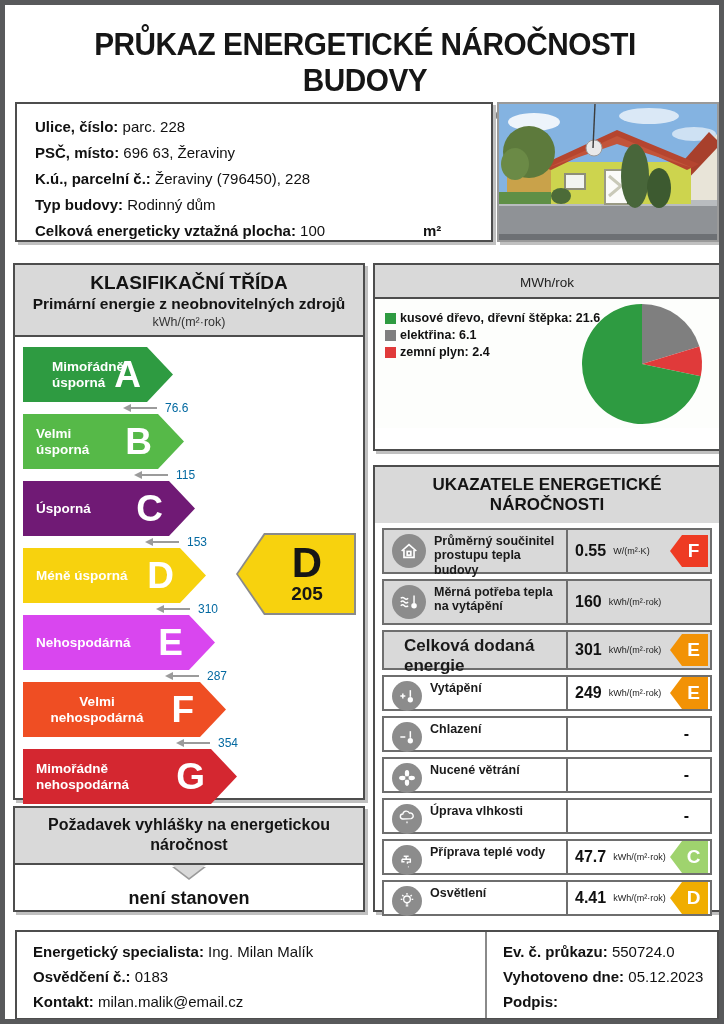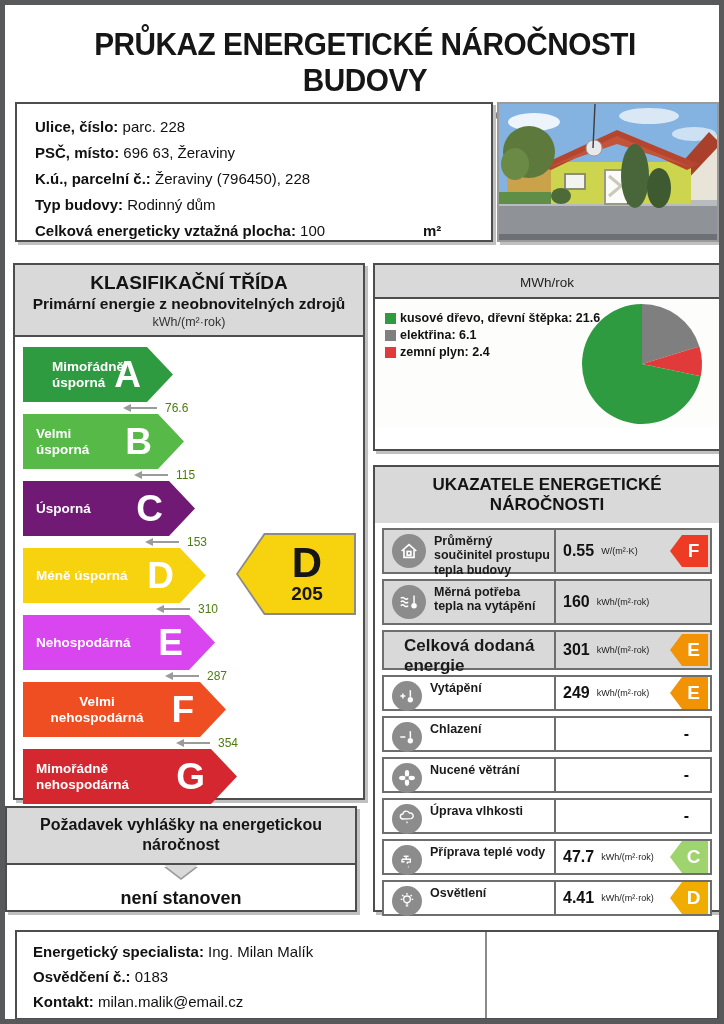--- a/index.html
+++ b/index.html
@@ -50,34 +50,34 @@
   .crow:nth-child(1) .th { margin-left:108px; }
   .crow:nth-child(2) .th { margin-left:119px; }
   .crow:nth-child(3) .th { margin-left:130px; }
   .crow:nth-child(4) .th { margin-left:141px; }
   .crow:nth-child(5) .th { margin-left:150px; }
   .crow:nth-child(6) .th { margin-left:161px; }
   .th-line { position:relative; width:26px; height:2px; background:#9b9b9b; margin-right:8px; }
   .th-line::before { content:''; position:absolute; left:-8px; top:-3px; width:0; height:0;
       border-top:4px solid transparent; border-bottom:4px solid transparent;
       border-right:8px solid #9b9b9b; }
-  .th-num { font-size:12px; color:#4d7c0f; }
+  .th-num { font-size:12px; color:#0369a1; }
 
   .marker { position:absolute; left:221px; top:196px; width:120px; height:82px;
             clip-path:polygon(0 50%, 28px 0, 100% 0, 100% 100%, 28px 100%);
             background:#8a8a8a; filter:drop-shadow(3px 3px 2px rgba(0,0,0,0.35)); }
   .marker .inner { position:absolute; left:2px; top:2px; right:2px; bottom:2px;
             clip-path:polygon(0 50%, 27px 0, 100% 0, 100% 100%, 27px 100%);
             display:flex; flex-direction:column; align-items:center; justify-content:center;
             padding-left:22px; }
   .marker .mletter { font-size:42px; font-weight:bold; color:#161616; line-height:0.95; }
   .marker .mvalue  { font-size:19px; font-weight:bold; color:#161616; }
 
   
-  .req { left:0; top:801px; width:352px; height:106px; }
+  .req { left:8px; top:801px; width:352px; height:106px; }
   .req .rhead { text-align:center; font-weight:bold; font-size:16px; padding:7px 10px 8px;
                 line-height:1.25; color:#141414;}
   .req .notch { width:0; height:0; margin:0 auto; border-left:17px solid transparent;
                 border-right:17px solid transparent; border-top:13px solid #d9d9d9;
                 filter:drop-shadow(0 2px 0 #9a9a9a); }
   .req .rvalue { text-align:center; font-size:18px; font-weight:bold; margin-top:10px; color:#141414;}
 
   
   .piebox { left:368px; top:258px; width:348px; height:188px; }
   .piebox .head { text-align:center; padding:8px 4px 7px; }
@@ -90,21 +90,21 @@
   .legend .lt { font-size:12.5px; font-weight:bold; color:#111; }
   .pie-svg { position:absolute; right:14px; top:2px; }
 
   
   .ind { left:368px; top:460px; width:348px; height:447px; }
   .ind .head { text-align:center; font-size:17px; font-weight:bold; padding:8px 2px;
                background:#d9d9d9; border-bottom:0; color:#141414;}
   .irow { display:flex; border:2px solid #6e6e6e; margin:5px 7px 0; background:#fff; }
   .irow.shaded { background:#d9d9d9; }
   .irow .left { flex:1; display:flex; align-items:flex-start; padding:4px 4px 21px 8px; }
-  .irow .right { width:156px; border-left:2px solid #6e6e6e; display:flex; align-items:center;
+  .irow .right { width:144px; border-left:2px solid #6e6e6e; display:flex; align-items:center;
                  padding-left:7px; position:relative; }
   .irow.r-big { height:46px; } .irow.r-mid { height:40px; } .irow.r-std { height:36px; }
   .ilabel { font-size:12.5px; font-weight:bold; line-height:1.15; margin-left:8px; color:#1a1a1a;}
   .ilabel.big { font-size:17px; margin-left:12px; }
   .icon-circle { width:34px; height:34px; border-radius:50%; background:#8c8c8c; flex:none;
                  display:flex; align-items:center; justify-content:center; }
   .irow.r-std .icon-circle { width:30px; height:30px; }
   .ival { font-size:16px; font-weight:bold; color:#111; }
   .iunit { font-size:9px; color:#222; margin-left:7px; }
   .right.dash .ival { margin-left:auto; padding-right:14px; font-weight:bold; }
@@ -489,15 +489,20 @@
       </div>
     </div>
   </div>
 
   <div class="box footer">
     <div class="fcol l">
       <div class="row"><span class="lbl">Energetický specialista:</span> <span>Ing. Milan Malík</span></div>
       <div class="row"><span class="lbl">Osvědčení č.:</span> <span>0183</span></div>
       <div class="row"><span class="lbl">Kontakt:</span> <span>milan.malik@email.cz</span></div>
     </div>
+    <div class="fcol r">
+      <div class="row"><span class="lbl">Ev. č. průkazu:</span> <span>550724.0</span></div>
+      <div class="row"><span class="lbl">Vyhotoveno dne:</span> <span>05.12.2023</span></div>
+      <div class="row"><span class="lbl">Podpis:</span> <span></span></div>
+    </div>
   </div>
 
 </div>
 
 </body></html>

